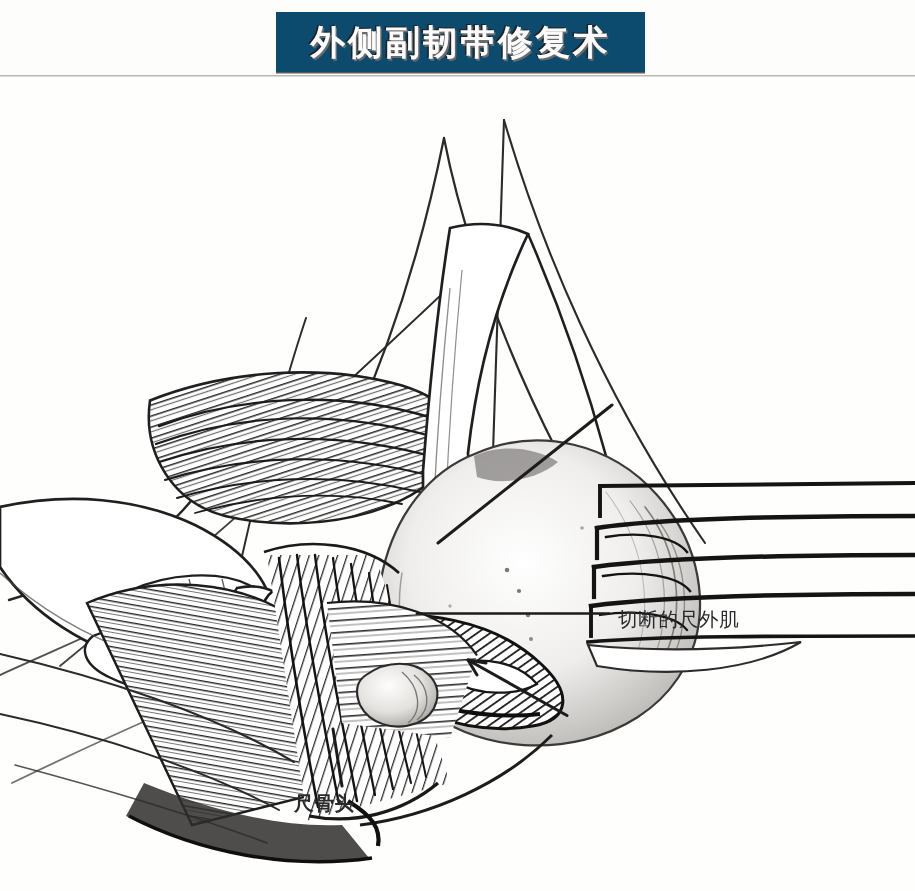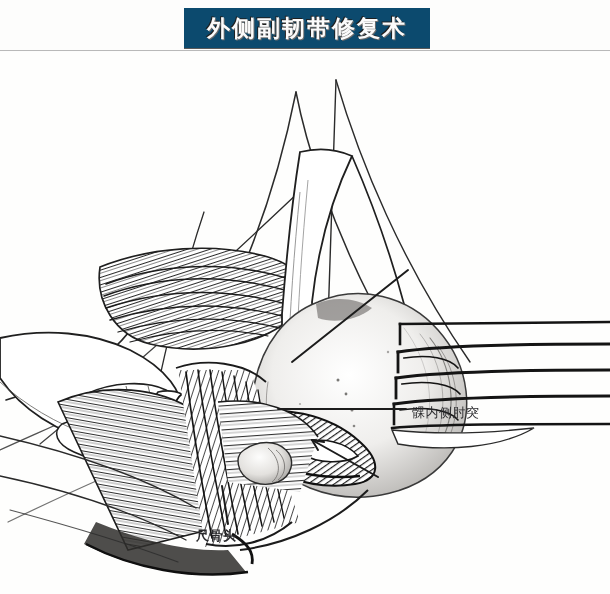--- a/index.html
+++ b/index.html
@@ -364,18 +364,18 @@
         <path d="M378,425 L312,388" stroke-width="2.0"></path>
         <path d="M312,388 L324,390 M312,388 L318,398" stroke-width="2.0"></path>
 
         <path d="M228,472 L222,434" stroke-width="2.0"></path>
       </g>
 
     </svg>
   </div>
 
 
-  <div class="anno-label" id="label-1">髁内侧肘突</div>
+  <div class="anno-label" id="label-1">切断的尺外肌</div>
 
 
   <div class="anno-label" id="label-3">尺骨头</div>
 
 </div>
 
 </body></html>

